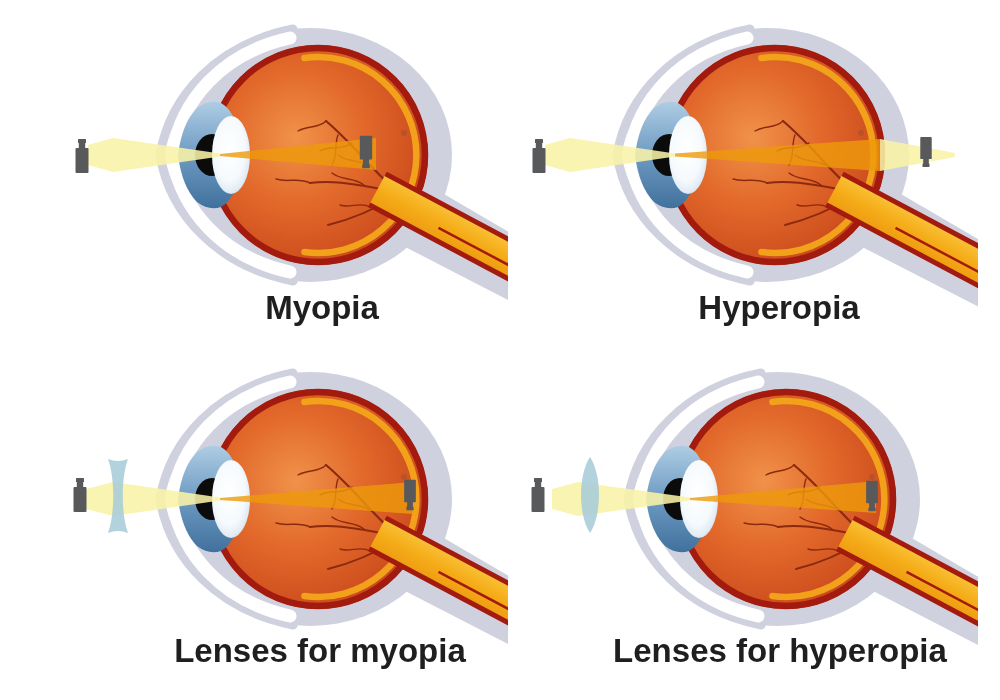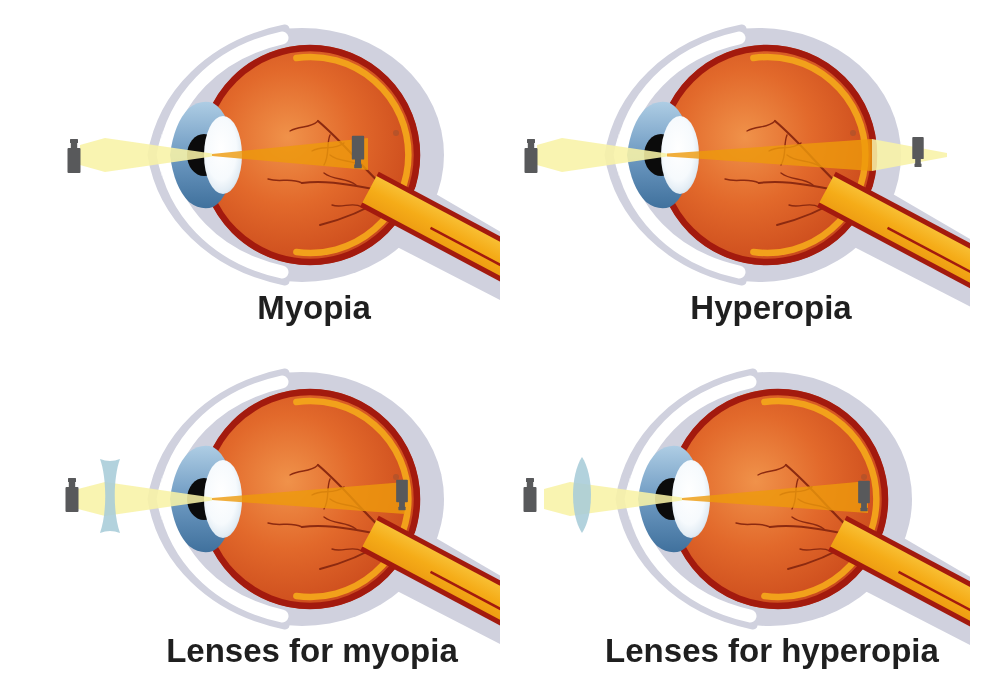--- a/index.html
+++ b/index.html
@@ -1,17 +1,17 @@
 <!DOCTYPE html>
 <html style="--background: #FFFFFF; --sclera-gray: #D0D1DE; --ring-dark-red: #A31A0E; --eyeball-orange: #DD6628; --retina-gold: #F2A11B; --nerve-gold: #F5AC18; --vessel-red: #8C2A10; --iris-blue: #6E9AC2; --pupil-black: #0B0B0B; --crystalline-lens-blue: #C9D9E6; --corrective-lens-blue: #A7CCD8; --beam-pale-yellow: #F8F2A6; --beam-orange: #EE9A0B; --icon-gray: #58595B; --label-text: #1F1F1F;"><head>
 <meta charset="utf-8">
 <style>
   html,body{margin:0;padding:0;}
   body{background:var(--background,#fff);font-family:"Liberation Sans",sans-serif;}
-  .stage{position:relative;width:970px;height:700px;background:var(--background,#fff);overflow:hidden;}
+  .stage{position:relative;width:970px;height:700px;background:var(--background,#fff);overflow:hidden;padding-left:8px;}
   svg{display:block;}
   .beam-pale{fill:var(--beam-pale-yellow,#F8F2A6);opacity:.88;}
   .beam-orange{fill:var(--beam-orange,#EE9A0B);opacity:.8;}
   .icon{fill:var(--icon-gray,#58595B);}
   .corrective{fill:var(--corrective-lens-blue,#A7CCD8);opacity:.88;}
   .panel-label{font:600 33px "Liberation Sans",sans-serif;fill:var(--label-text,#1F1F1F);text-anchor:middle;}
 </style>
 </head>
 <body>
 

